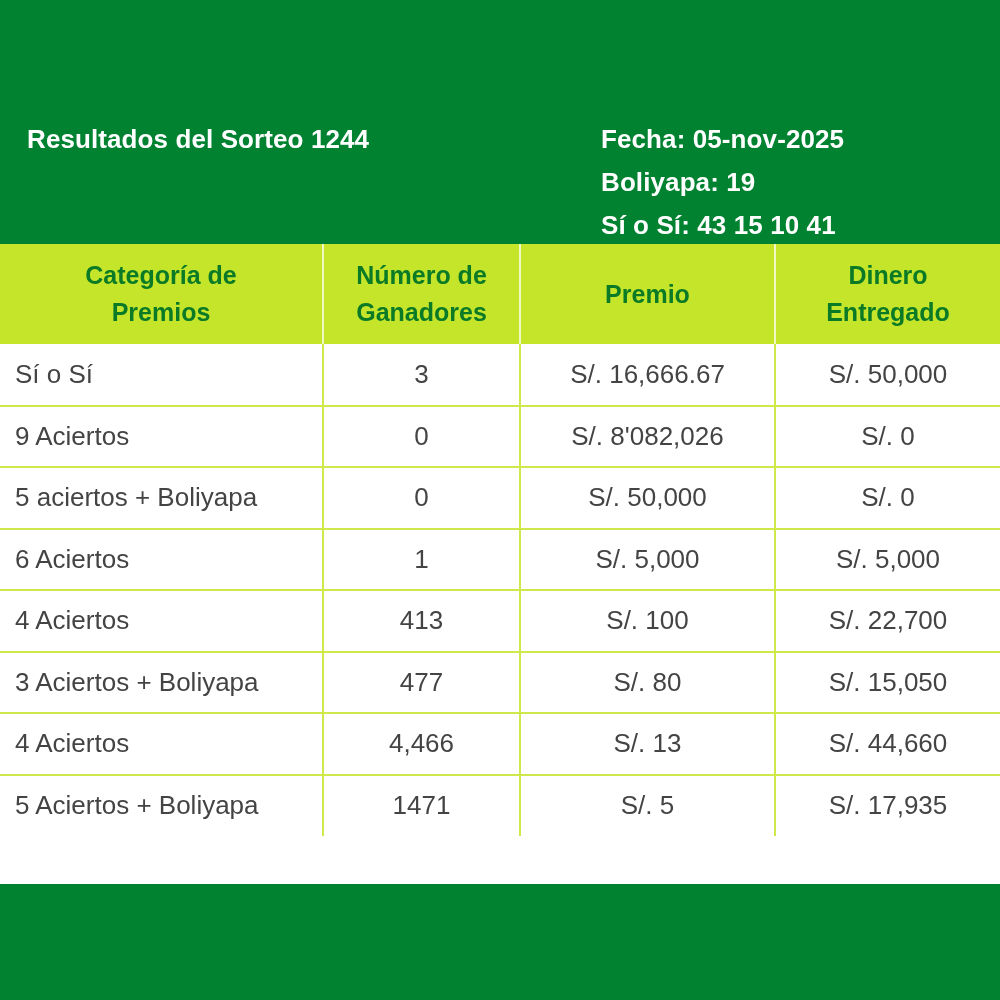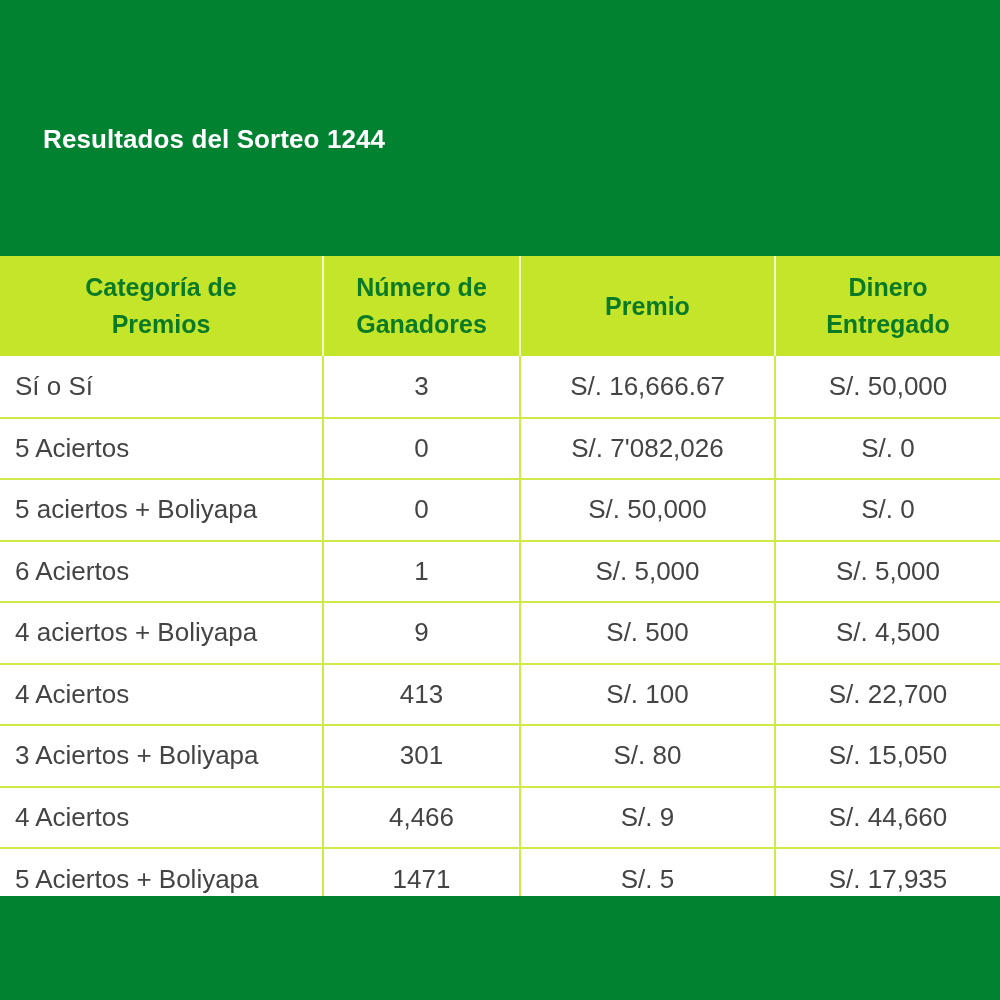--- a/index.html
+++ b/index.html
@@ -1,24 +1,24 @@
 <!DOCTYPE html>
 <html><head>
 <meta charset="utf-8">
 <style>
   * { margin: 0; padding: 0; box-sizing: border-box; }
   html, body { width: 1000px; height: 1000px; overflow: hidden; background: #008230; }
   body { font-family: "Liberation Sans", sans-serif; position: relative; }
 
   .top-band { position: absolute; left: 0; top: 0; width: 1000px; height: 260px; background: #008230; }
-  .info-left { position: absolute; left: 27px; top: 118px; margin-left: 16px; }
+  .info-left { position: absolute; left: 27px; top: 118px; }
   .info-right { position: absolute; left: 601px; top: 118px; }
   .info-line { color: #ffffff; font-weight: bold; font-size: 26px; line-height: 43px; white-space: nowrap; letter-spacing: 0.1px; }
 
-  .table-wrap { position: absolute; left: 0; top: 256px; width: 1000px; height: 640px; background: #ffffff; overflow: hidden; }
+  .table-wrap { position: absolute; left: 0; top: 244px; width: 1000px; height: 640px; background: #ffffff; overflow: hidden; }
   table { border-collapse: collapse; width: 1000px; table-layout: fixed; }
   col.c1 { width: 323px; } col.c2 { width: 197px; } col.c3 { width: 255px; } col.c4 { width: 225px; }
 
   thead th {
     background: #c4e52a; color: #0a7a26; font-weight: bold; font-size: 25px; line-height: 37px;
     height: 100px; text-align: center; vertical-align: middle;
     border-left: 2px solid #f1f8c4;
   }
   thead th:first-child { border-left: none; }
   tbody td {
@@ -29,20 +29,25 @@
   tbody tr:first-child td { border-top: none; }
 
   .bottom-band { position: absolute; left: 0; top: 900px; width: 1000px; height: 100px; background: #008230; }
 </style>
 </head>
 <body>
 
 <div class="top-band">
   <div class="info-left">
     <div class="info-line">Resultados del Sorteo 1244</div>
+  </div>
+  <div class="info-right">
+    <div class="info-line">Fecha: 05-nov-2025</div>
+    <div class="info-line">Boliyapa: 19</div>
+    <div class="info-line">Sí o Sí: 43 15 10 41</div>
   </div>
 </div>
 
 <div class="table-wrap">
   <table>
     <colgroup>
         <col class="c1">
         <col class="c2">
         <col class="c3">
         <col class="c4">
@@ -67,59 +72,53 @@
       </tr>
     </thead>
     <tbody>
       <tr>
         <td>Sí o Sí</td>
         <td>3</td>
         <td>S/. 16,666.67</td>
         <td>S/. 50,000</td>
       </tr>
       <tr>
-        <td>5 Aciertos</td>
+        <td>9 Aciertos</td>
         <td>0</td>
-        <td>S/. 7'082,026</td>
+        <td>S/. 8'082,026</td>
         <td>S/. 0</td>
       </tr>
       <tr>
         <td>5 aciertos + Boliyapa</td>
         <td>0</td>
         <td>S/. 50,000</td>
         <td>S/. 0</td>
       </tr>
       <tr>
         <td>6 Aciertos</td>
         <td>1</td>
         <td>S/. 5,000</td>
         <td>S/. 5,000</td>
       </tr>
       <tr>
-        <td>4 aciertos + Boliyapa</td>
-        <td>9</td>
-        <td>S/. 500</td>
-        <td>S/. 4,500</td>
-      </tr>
-      <tr>
         <td>4 Aciertos</td>
         <td>413</td>
         <td>S/. 100</td>
         <td>S/. 22,700</td>
       </tr>
       <tr>
         <td>3 Aciertos + Boliyapa</td>
-        <td>301</td>
+        <td>477</td>
         <td>S/. 80</td>
         <td>S/. 15,050</td>
       </tr>
       <tr>
         <td>4 Aciertos</td>
         <td>4,466</td>
-        <td>S/. 9</td>
+        <td>S/. 13</td>
         <td>S/. 44,660</td>
       </tr>
       <tr>
         <td>5 Aciertos + Boliyapa</td>
         <td>1471</td>
         <td>S/. 5</td>
         <td>S/. 17,935</td>
       </tr>
     </tbody>
   </table>

